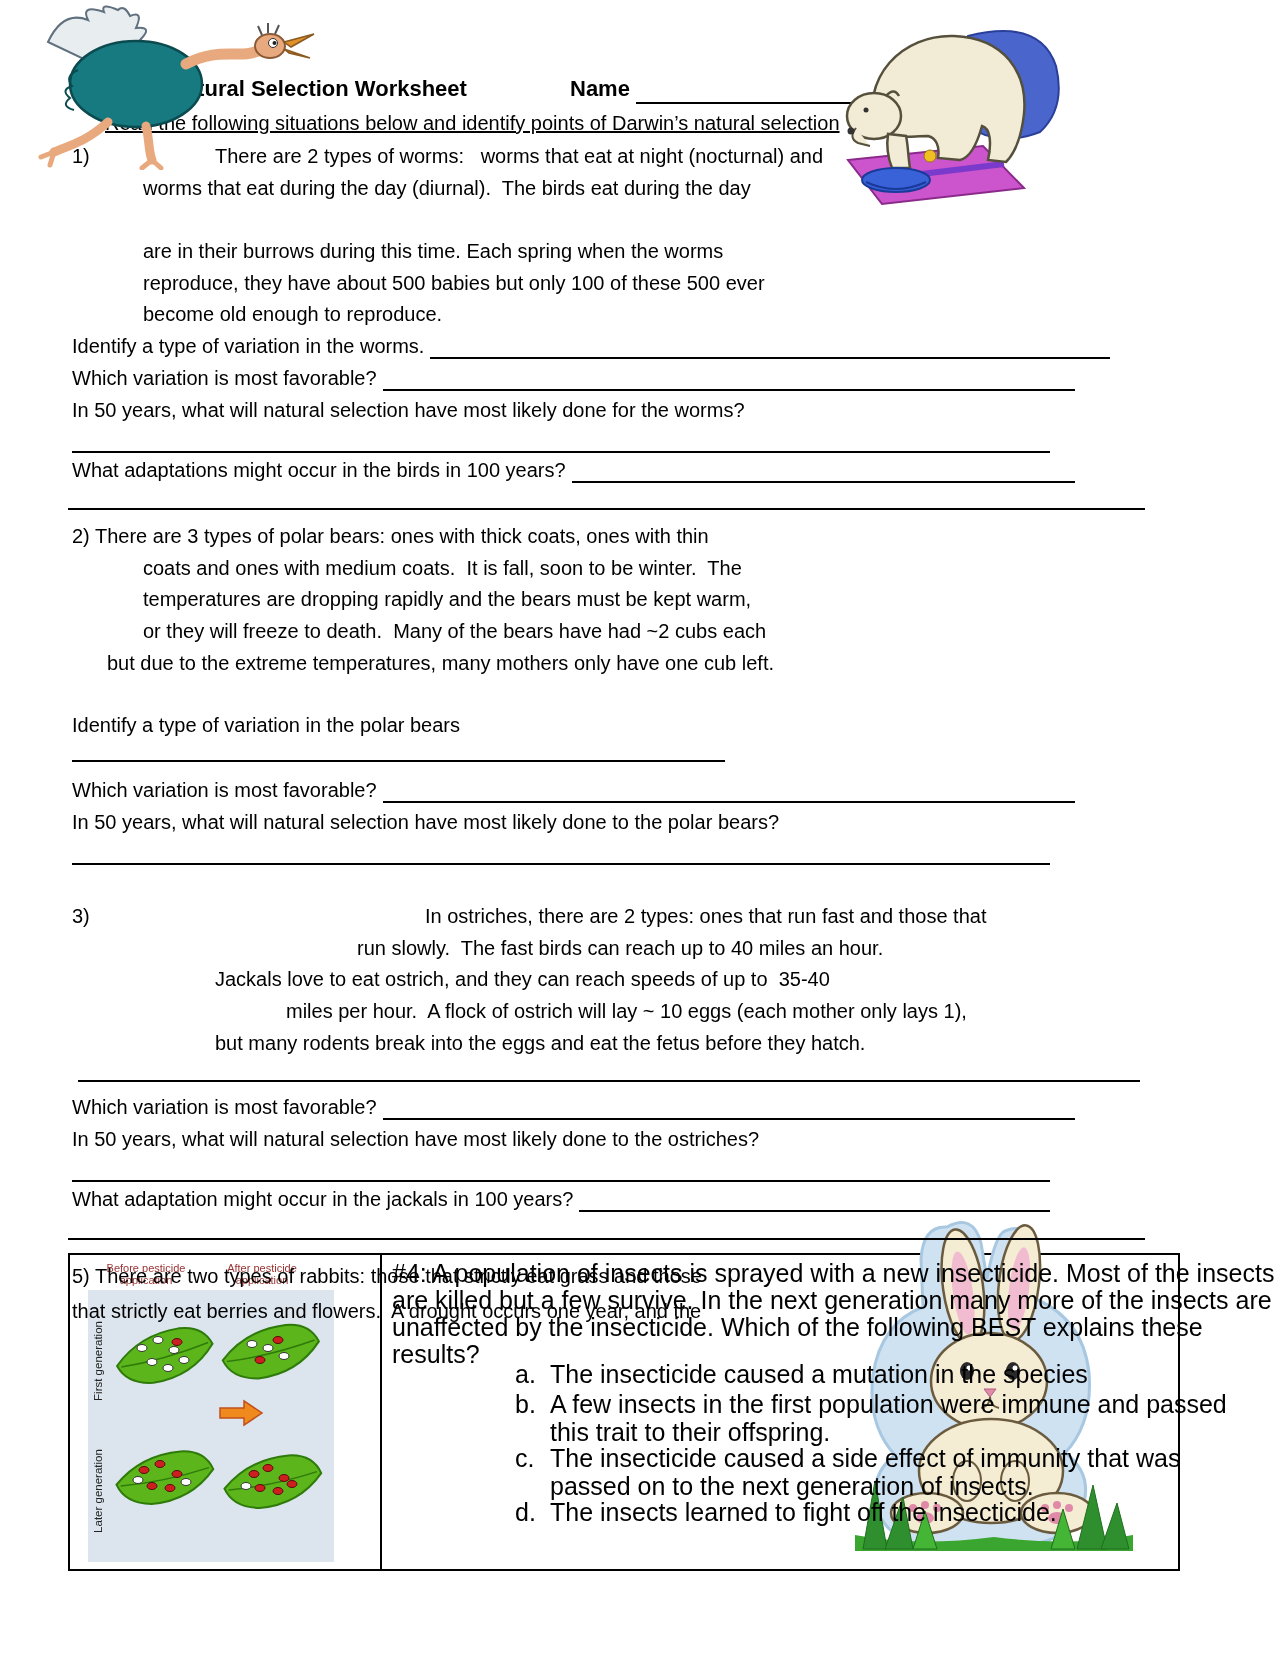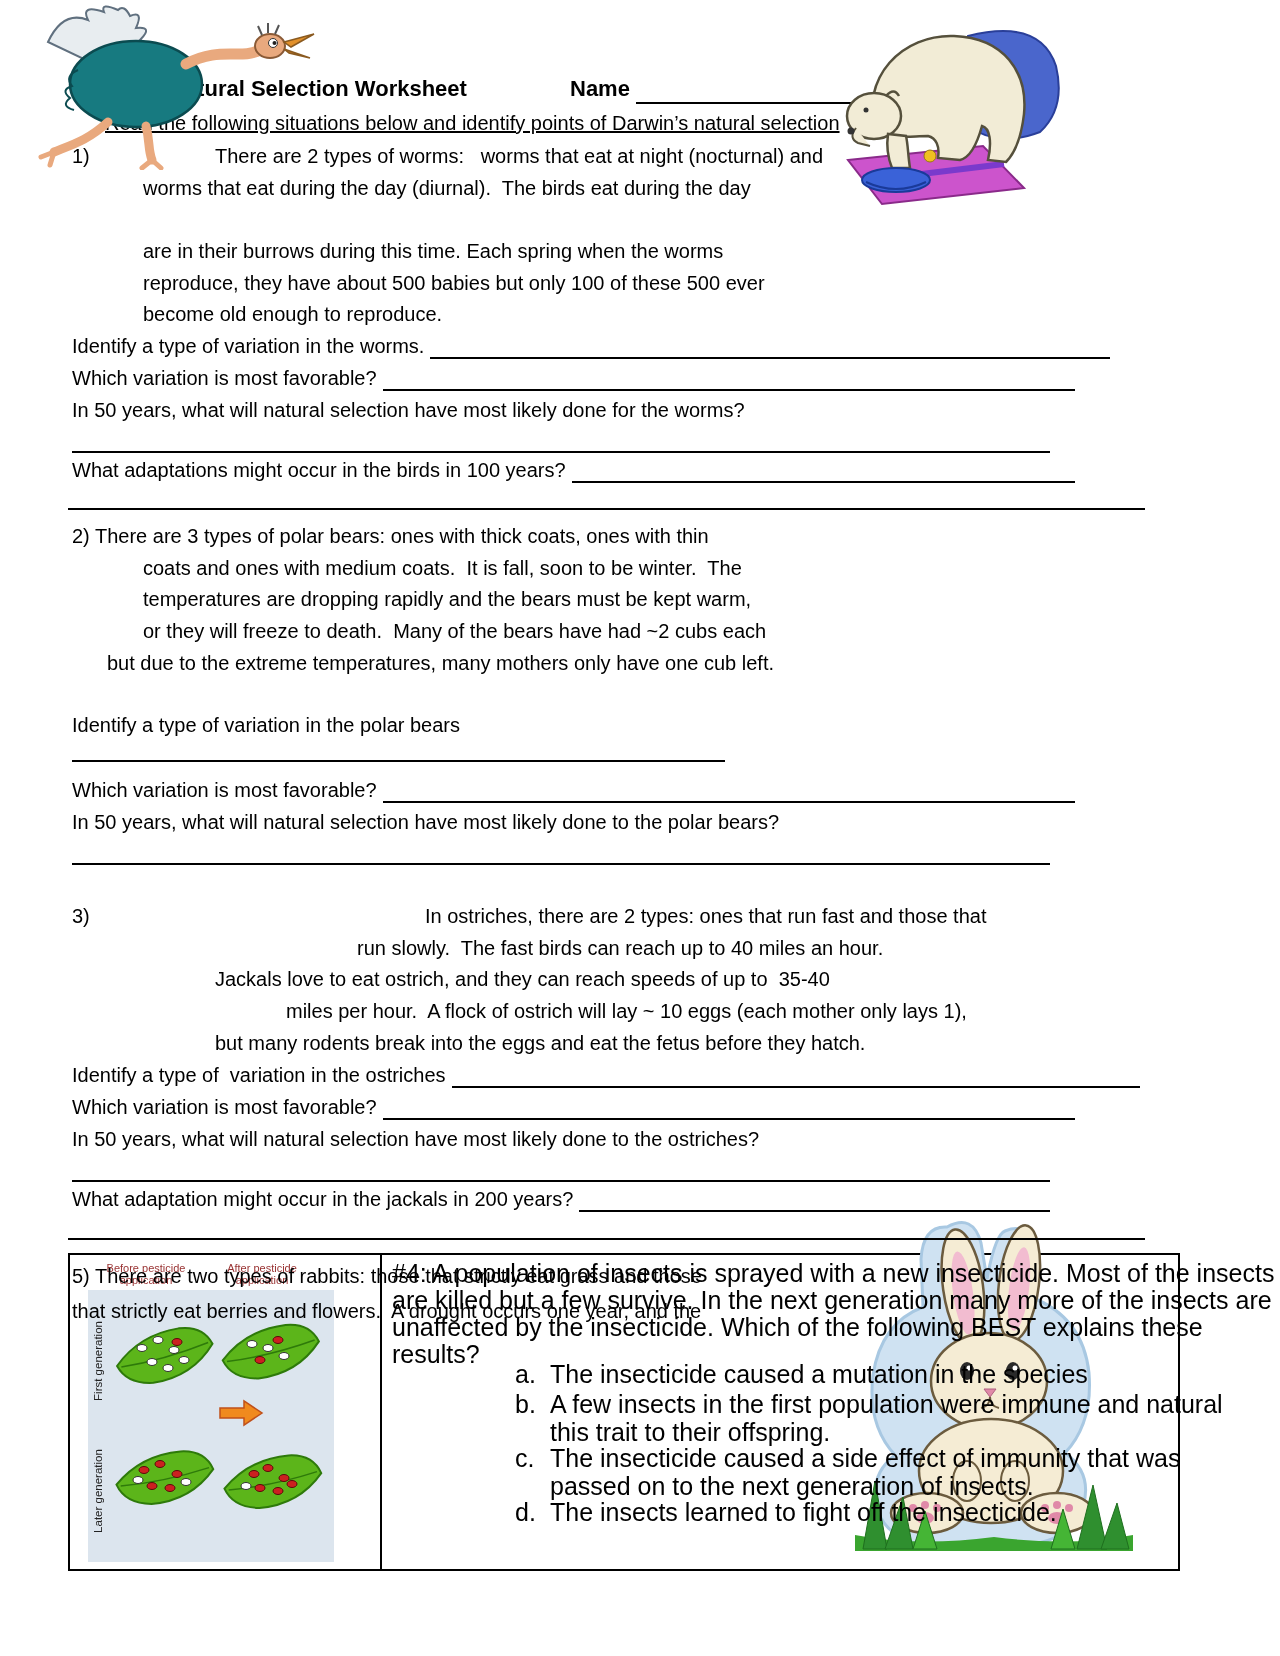--- a/index.html
+++ b/index.html
@@ -66,45 +66,45 @@
   <div class="hr" style="left:72px; top:839px; width:978px; height:26px;"></div>
 
   <div class="t" style="left:72px; top:903px;">3)</div>
   <div class="t" style="left:425px; top:903px;">In ostriches, there are 2 types: ones that run fast and those that</div>
   <div class="t" style="left:357px; top:935px;">run slowly.  The fast birds can reach up to 40 miles an hour.</div>
   <div class="t" style="left:215px; top:966px;">Jackals love to eat ostrich, and they can reach speeds of up to  35-40</div>
   <div class="t" style="left:286px; top:998px;">miles per hour.  A flock of ostrich will lay ~ 10 eggs (each mother only lays 1),</div>
   <div class="t" style="left:215px; top:1030px;">but many rodents break into the eggs and eat the fetus before they hatch.</div>
 
   <div class="row" style="left:72px; top:1062px; width:1068px;">
-    <span>Identify a type of  variation in the ostriches</span><span class="fill"></span>
+    <span class="fill"></span>
   </div>
   <div class="row" style="left:72px; top:1094px; width:1003px;">
     <span>Which variation is most favorable?</span><span class="fill"></span>
   </div>
   <div class="t" style="left:72px; top:1126px;">In 50 years, what will natural selection have most likely done to the ostriches?</div>
   <div class="hr" style="left:72px; top:1156px; width:978px; height:26px;"></div>
   <div class="row" style="left:72px; top:1186px; width:978px;">
-    <span>What adaptation might occur in the jackals in 200 years?</span><span class="fill"></span>
+    <span>What adaptation might occur in the jackals in 100 years?</span><span class="fill"></span>
   </div>
   <div class="hr" style="left:68px; top:1214px; width:1077px; height:26px;"></div>
 
   <div class="table" style="left:68px; top:1253px; width:1112px; height:318px;">
     <div class="cell-left"></div>
   </div>
 
   <div class="t4" style="left:392px; top:1261px;">#4: A population of insects is sprayed with a new insecticide. Most of the insects</div>
   <div class="t4" style="left:392px; top:1288px;">are killed but a few survive. In the next generation many more of the insects are</div>
   <div class="t4" style="left:392px; top:1315px;">unaffected by the insecticide. Which of the following BEST explains these</div>
   <div class="t4" style="left:392px; top:1342px;">results?</div>
 
   <div class="t4" style="left:515px; top:1362px;">a.</div>
   <div class="t4" style="left:550px; top:1362px;">The insecticide caused a mutation in the species</div>
   <div class="t4" style="left:515px; top:1392px;">b.</div>
-  <div class="t4" style="left:550px; top:1392px;">A few insects in the first population were immune and natural</div>
+  <div class="t4" style="left:550px; top:1392px;">A few insects in the first population were immune and passed</div>
   <div class="t4" style="left:550px; top:1420px;">this trait to their offspring.</div>
   <div class="t4" style="left:515px; top:1446px;">c.</div>
   <div class="t4" style="left:550px; top:1446px;">The insecticide caused a side effect of immunity that was</div>
   <div class="t4" style="left:550px; top:1474px;">passed on to the next generation of insects.</div>
   <div class="t4" style="left:515px; top:1500px;">d.</div>
   <div class="t4" style="left:550px; top:1500px;">The insects learned to fight off the insecticide.</div>
 
   <div class="t" style="left:72px; top:1263px;">5) There are two types of rabbits: those that strictly eat grass and those</div>
   <div class="t" style="left:72px; top:1298px;">that strictly eat berries and flowers.  A drought occurs one year, and the</div>
 

